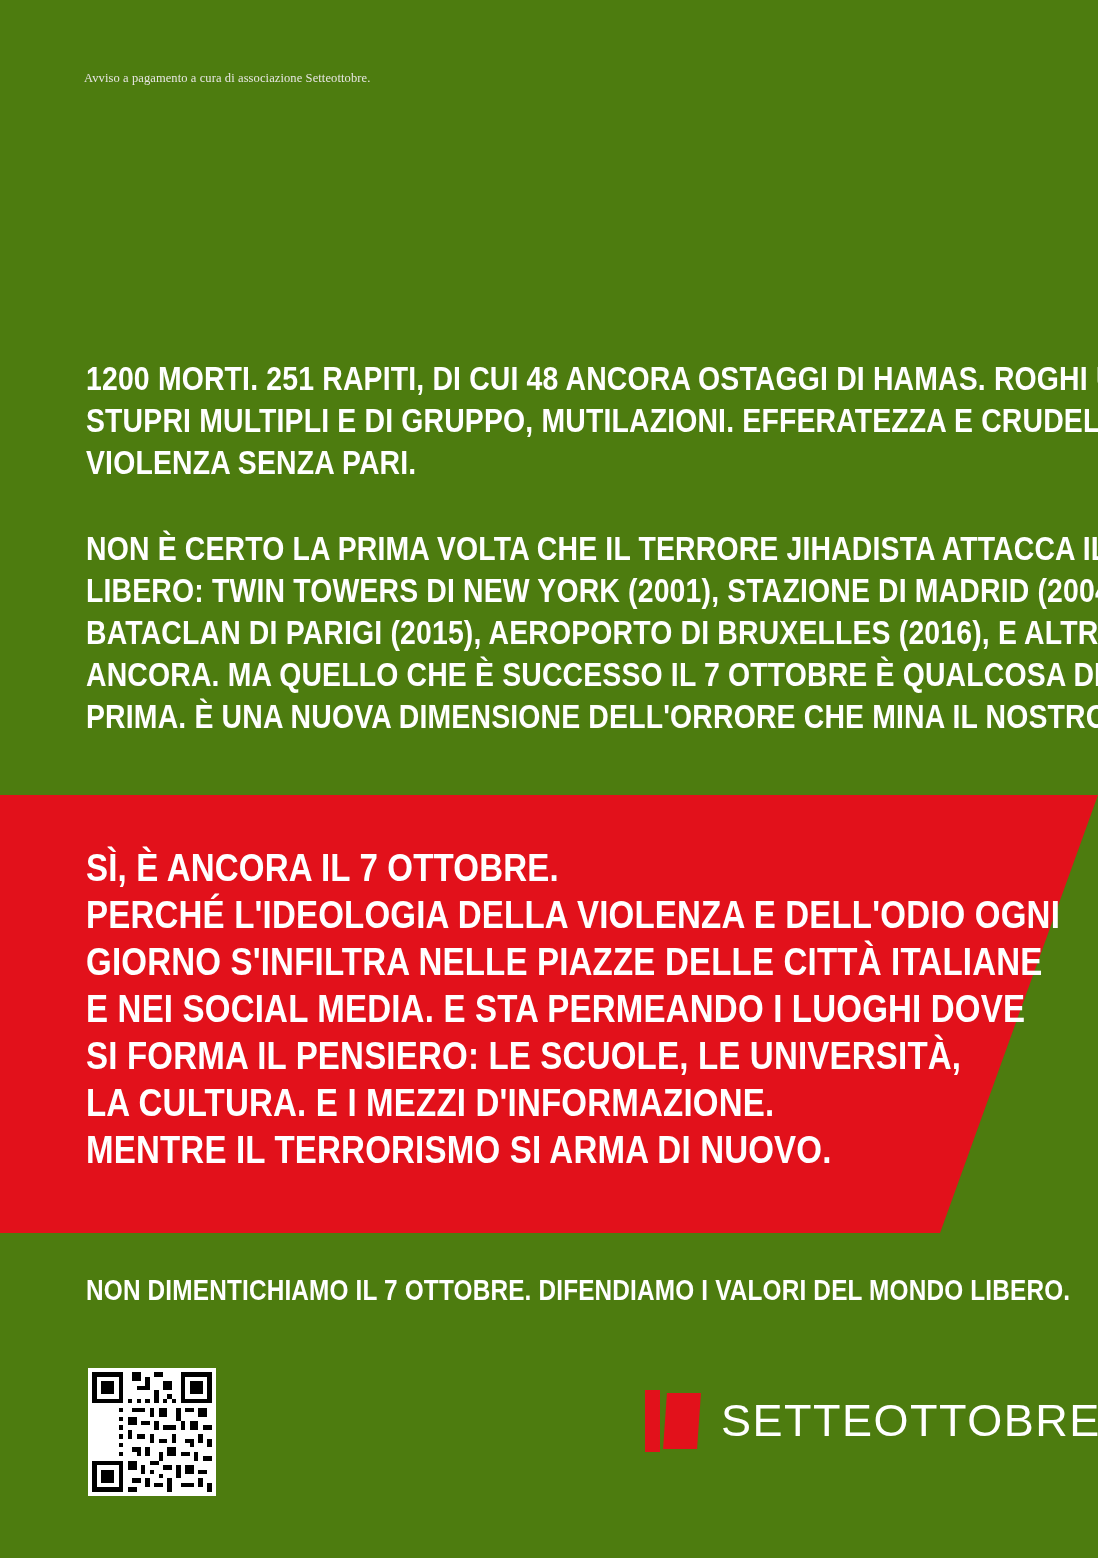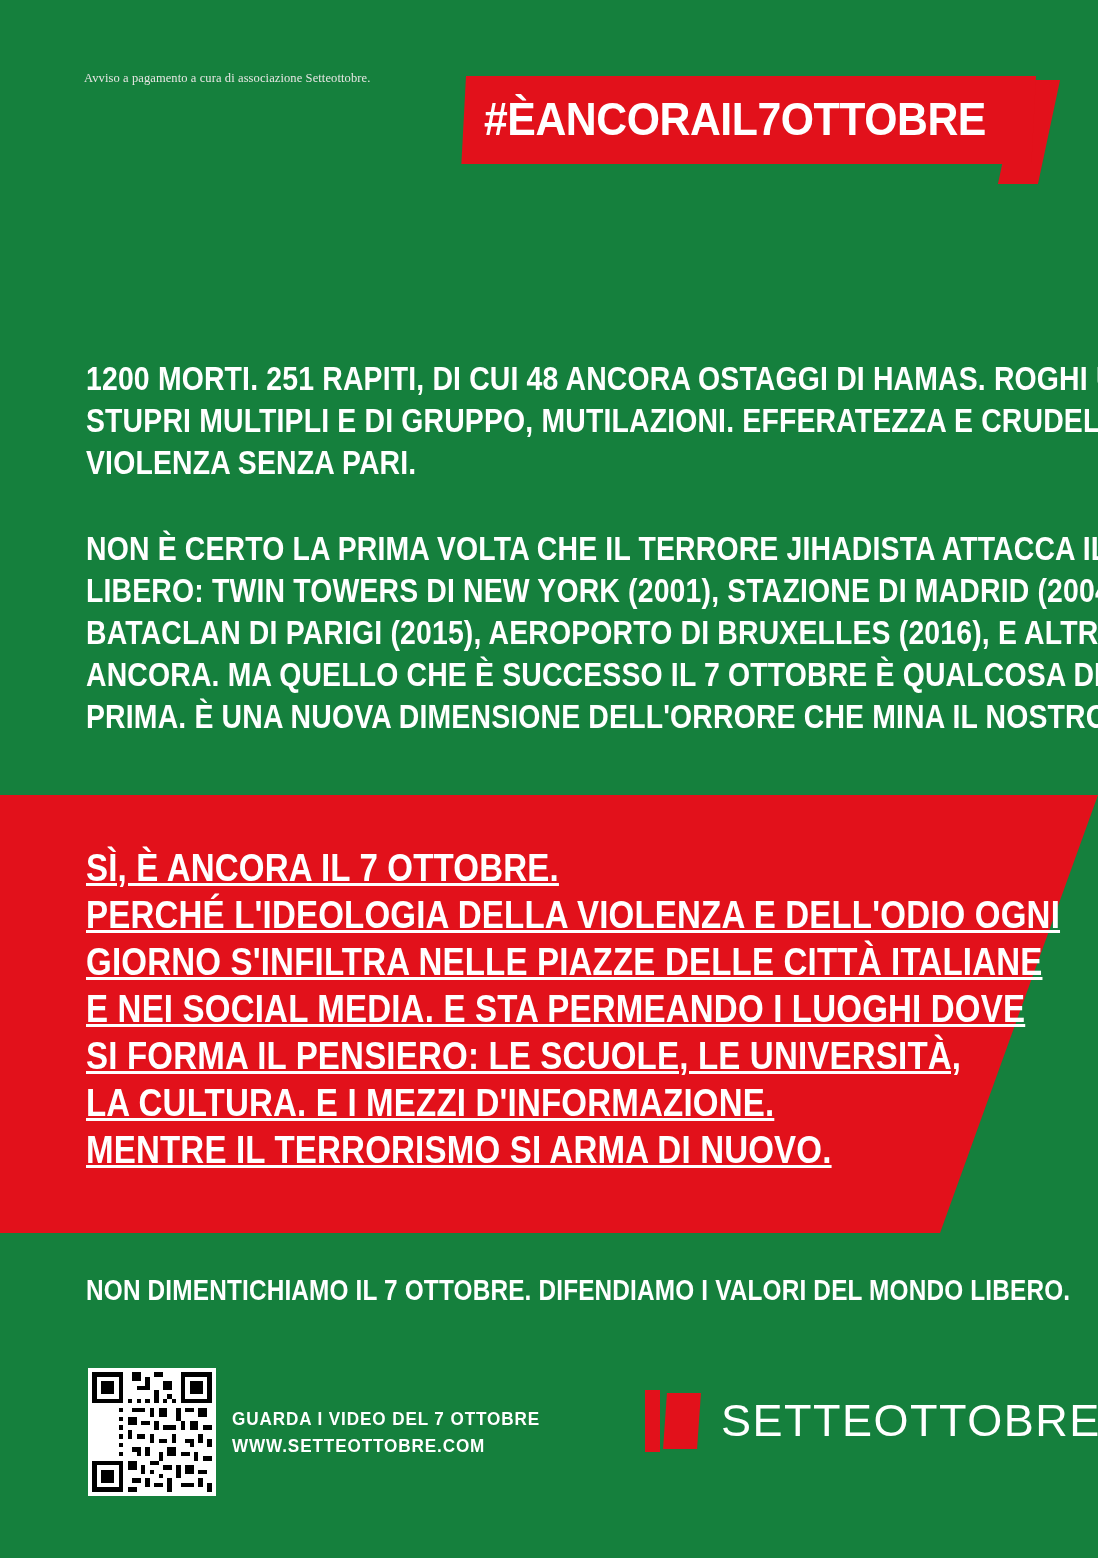--- a/index.html
+++ b/index.html
@@ -12,21 +12,21 @@
     height: 1558px;
     position: relative;
     overflow: hidden;
     font-family: "Liberation Sans", sans-serif;
     color: #ffffff;
   }
 
   .page {
     position: absolute;
     inset: 0;
-    background: #15803d;
+    background: #4d7c0f;
   }
 
   
   .credit {
     position: absolute;
     left: 84px;
     top: 71px;
     font-family: "Liberation Serif", serif;
     font-size: 12.5px;
     letter-spacing: 0.1px;
@@ -109,21 +109,20 @@
     width: 1098px;
     height: 438px;
     background: #e2111b;
     clip-path: polygon(0 0, 1098px 0, 1098px 0, 940px 438px, 0 438px);
   }
   .red-block-inner {
     position: absolute;
     left: 86px;
     top: 845px;
     width: 960px;
-    text-decoration: underline;
   }
   .red-block-inner p {
     margin: 0;
     font-family: "Liberation Sans Narrow", "Liberation Sans", sans-serif;
     font-weight: 700;
     font-size: 38px;
     line-height: 47px;
     letter-spacing: 0.2px;
     color: #ffffff;
     transform: scaleX(0.87);
@@ -216,25 +215,20 @@
     white-space: nowrap;
   }
 </style>
 </head>
 <body>
 
 <div class="page">
 
   <div class="credit">Avviso a pagamento a cura di associazione Setteottobre.</div>
 
-  <div class="banner-wrap">
-    <div class="banner-tail"></div>
-    <div class="banner-main"></div>
-    <div class="banner-text">#ÈANCORAIL7OTTOBRE</div>
-  </div>
 
 
   <div class="block-dark p2">
     <p>1200 MORTI. 251 RAPITI, DI CUI 48 ANCORA OSTAGGI DI HAMAS. ROGHI UMANI,</p>
     <p>STUPRI MULTIPLI E DI GRUPPO, MUTILAZIONI. EFFERATEZZA E CRUDELTÀ, UNA</p>
     <p>VIOLENZA SENZA PARI.</p>
   </div>
 
   <div class="block-dark p3">
     <p>NON È CERTO LA PRIMA VOLTA CHE IL TERRORE JIHADISTA ATTACCA IL MONDO</p>
@@ -344,24 +338,20 @@
         <rect x="27" y="26" width="1" height="2"></rect>
           <rect x="9" y="27" width="2" height="1"></rect>
         <rect x="14" y="23" width="1" height="1"></rect>
           <rect x="16" y="24" width="1" height="1"></rect>
         <rect x="11" y="19" width="1" height="1"></rect>
           <rect x="23" y="17" width="1" height="1"></rect>
       </g>
     </svg>
   </div>
 
-  <div class="qr-caption">
-    <div>GUARDA I VIDEO DEL 7 OTTOBRE</div>
-    <div>WWW.SETTEOTTOBRE.COM</div>
-  </div>
 
   <div class="logo">
     <div class="logo-mark">
       <div class="bar"></div>
       <div class="square"></div>
     </div>
     <div class="logo-text">SETTEOTTOBRE</div>
   </div>
 
 </div>

